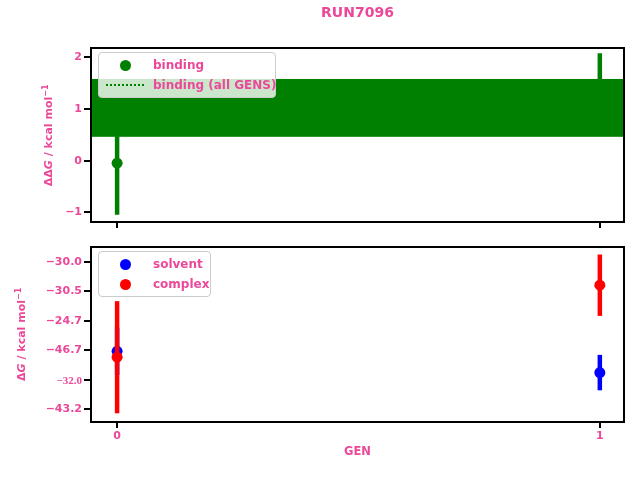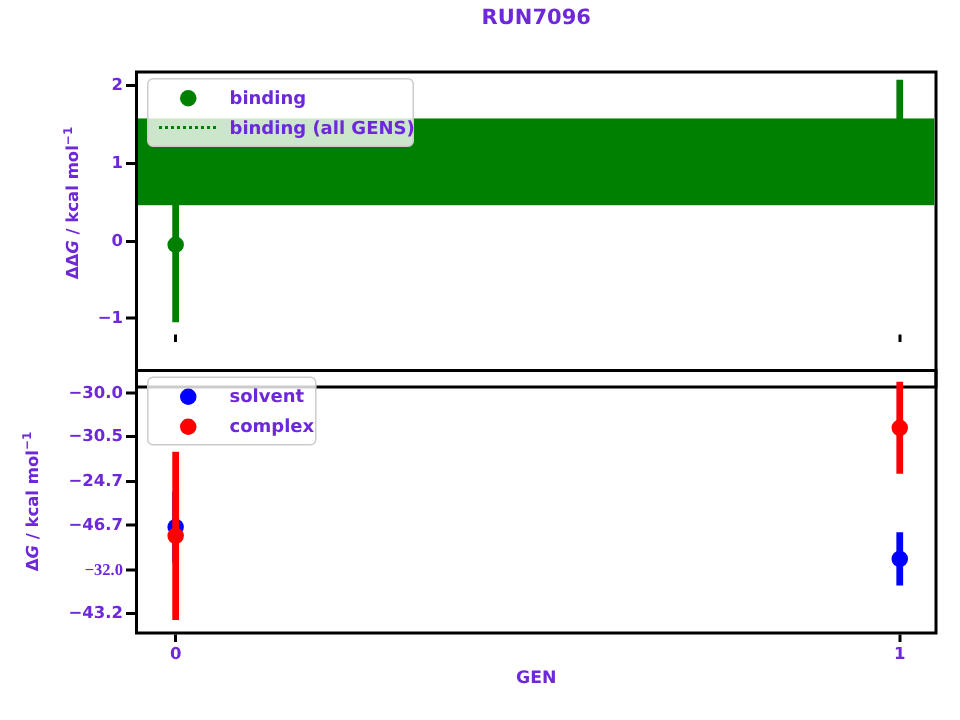--- a/index.html
+++ b/index.html
@@ -1,21 +1,21 @@
 <!DOCTYPE html>
 <html><head>
 <meta charset="utf-8">
 <style>
   html,body{margin:0;padding:0;background:#fff;}
   .fig{position:relative;width:640px;height:480px;background:#ffffff;
-       font-family:"DejaVu Sans",sans-serif;color:#6d28d9;overflow:hidden;border-radius:17px;}
+       font-family:"DejaVu Sans",sans-serif;color:#ec4899;overflow:hidden;border-radius:17px;}
   .title{position:absolute;left:90px;top:4px;width:535px;text-align:center;
          font-size:14px;font-weight:bold;}
   .axes{position:absolute;border:2px solid #000;box-sizing:border-box;background:transparent;}
-  .axes-top{left:90px;top:47px;width:535px;height:212px;padding-left:33px;}
+  .axes-top{left:90px;top:47px;width:535px;height:176px;padding-left:33px;}
   .axes-bottom{left:90px;top:246px;width:535px;height:177px;}
   .axes svg{position:absolute;left:0;top:0;}
   .tick{position:absolute;background:#000;}
   .ytick-label{position:absolute;font-size:11px;font-weight:600;text-align:right;
                width:50px;line-height:16px;}
   .xtick-label{position:absolute;font-size:11px;font-weight:600;text-align:center;
                width:24px;line-height:14px;}
   .ylabel{position:absolute;font-size:11px;font-weight:600;white-space:nowrap;
           width:200px;text-align:center;transform:rotate(-90deg);}
   .ylabel sup{font-size:8px;}

